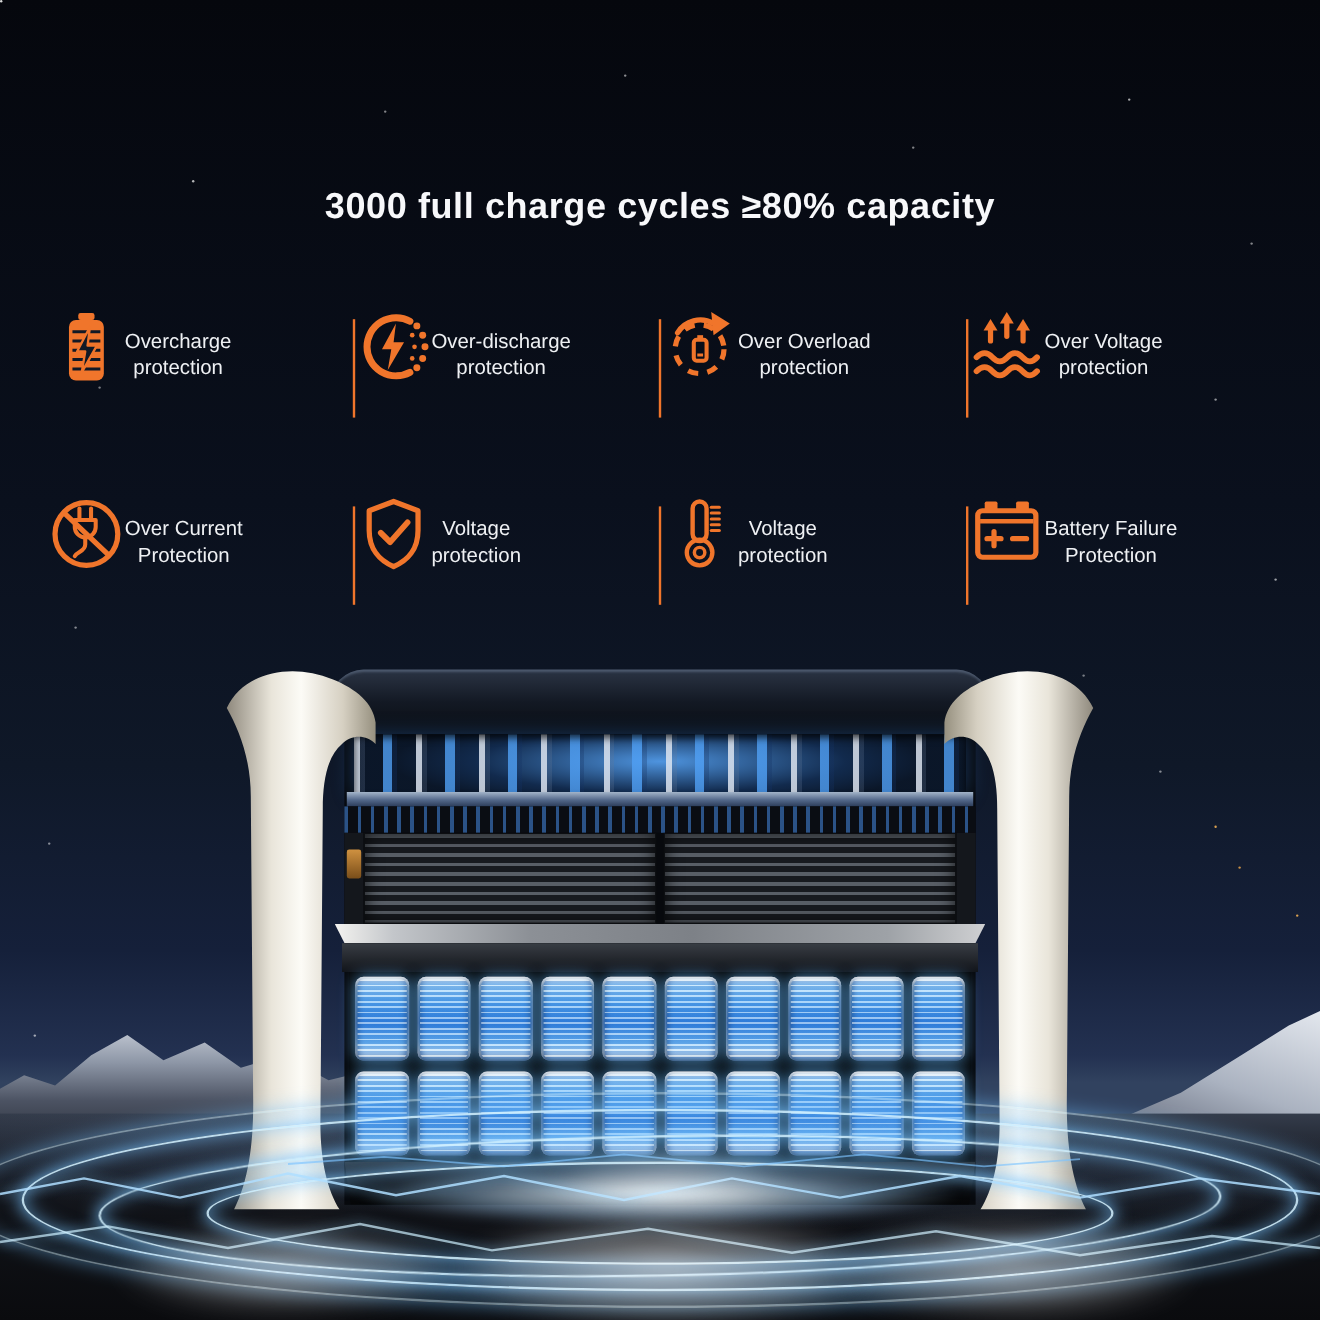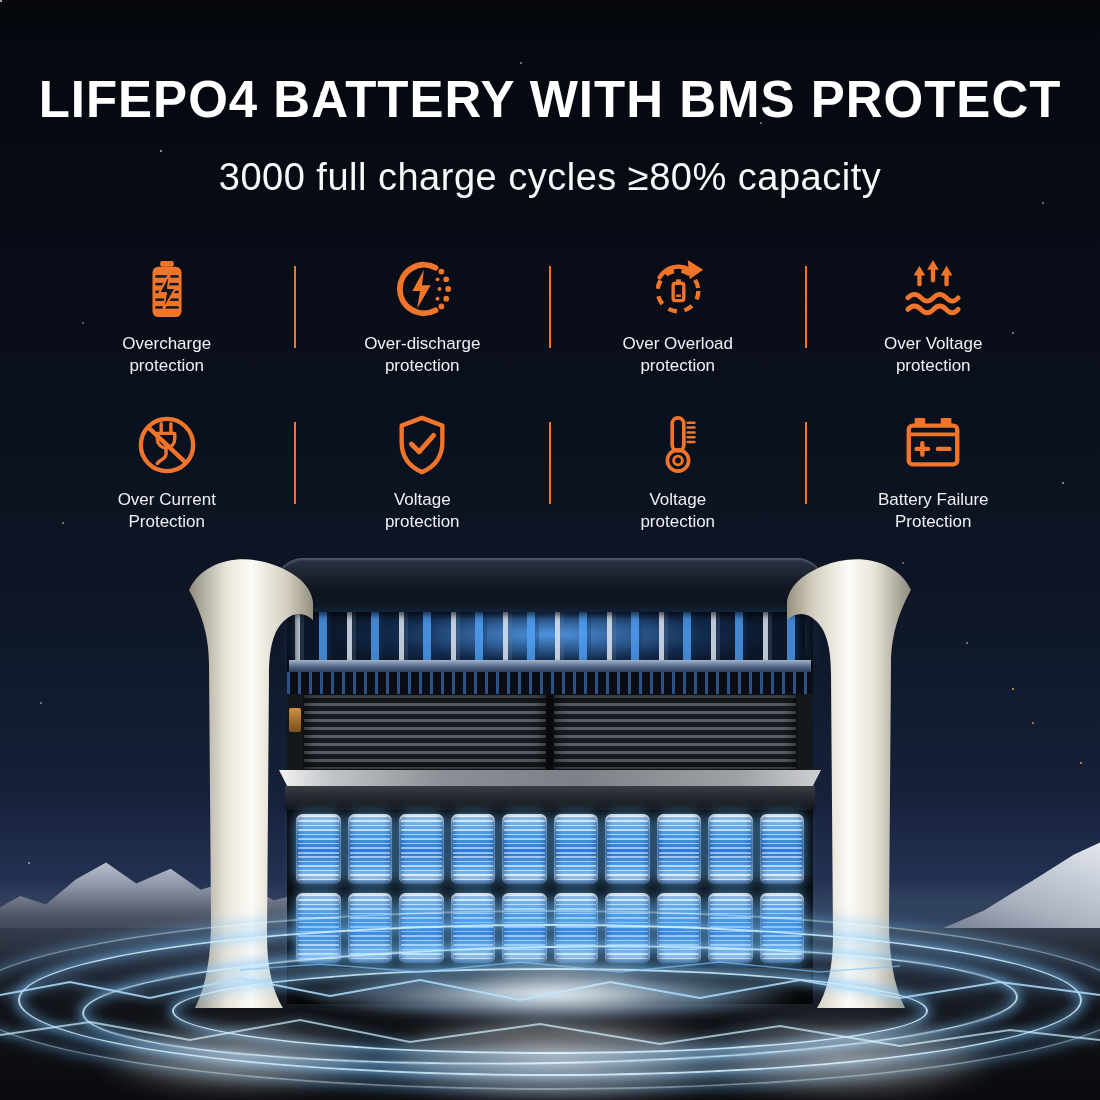--- a/index.html
+++ b/index.html
@@ -14,26 +14,26 @@
       760px 122px rgba(255,255,255,.5), 940px 82px rgba(255,255,255,.65), 1042px 202px rgba(255,255,255,.5),
       82px 322px rgba(255,255,255,.45), 1012px 332px rgba(255,255,255,.55), 62px 522px rgba(255,255,255,.5),
       1062px 482px rgba(255,255,255,.6), 902px 562px rgba(255,255,255,.45), 966px 642px rgba(255,255,255,.5),
       1012px 688px #d9a050, 1032px 722px #c98f45, 1080px 762px #d9a050, 40px 702px rgba(255,255,255,.5),
       28px 862px rgba(255,255,255,.6), 1090px 852px rgba(255,255,255,.55); }
 
   
   .title { position:absolute; top:70px; left:0; width:100%; text-align:center; color:#ffffff;
     font-size:51px; font-weight:700; letter-spacing:1px; white-space:nowrap; }
   .subtitle { position:absolute; top:156px; left:0; width:100%; text-align:center; color:#f7f8fa;
-    font-size:38px; font-weight:400; letter-spacing:.5px; }
+    font-size:30px; font-weight:700; letter-spacing:.5px; }
 
   
   .feat-row { position:absolute; left:40px; right:40px; display:flex; align-items:flex-start; color:var(--accent); }
   .feat-row.r1 { top:258px; } .feat-row.r2 { top:414px; }
-  .feat { flex:1; display:flex; flex-direction:column; align-items:center;justify-content:flex-end; }
+  .feat { flex:1; display:flex; flex-direction:row; align-items:center; }
   .feat-icon { width:64px; height:62px; color:var(--accent); flex:none; }
   .feat-label { margin-top:13px; font-size:17px; line-height:1.28; color:#eef0f3; text-align:center; font-weight:400; }
   .feat-divider { width:2px; height:82px; margin-top:8px; background:var(--accent); flex:none; }
 
   
   .mtn { position:absolute; }
   .mtn-left { left:-10px; top:852px; width:430px; height:105px;
     background:linear-gradient(180deg,#cdd3dd 0%,#8d96a6 32%,#4c5363 62%,#262b35 100%);
     clip-path:polygon(0% 58%,7% 42%,13% 50%,20% 26%,27% 10%,34% 30%,42% 16%,49% 36%,57% 26%,66% 46%,74% 38%,83% 54%,92% 46%,100% 60%,100% 100%,0% 100%); }
   .mtn-right { right:-10px; top:838px; width:300px; height:165px;
@@ -197,21 +197,20 @@
 </svg>
 
 <div class="stage">
 
   <div class="stars"></div>
 
   <div class="mtn mtn-left"></div>
   <div class="mtn mtn-right"></div>
   <div class="ground"></div>
 
-  <div class="title">LIFEPO4 BATTERY WITH BMS PROTECT</div>
   <div class="subtitle">3000 full charge cycles ≥80% capacity</div>
 
   <div class="feat-row r1">
       <div class="feat">
         <svg class="feat-icon" viewBox="0 0 64 64">
           <use href="#sym-overcharge-battery-icon"></use>
         </svg>
         <div class="feat-label">
           <div>Overcharge</div>
           <div>protection</div>

